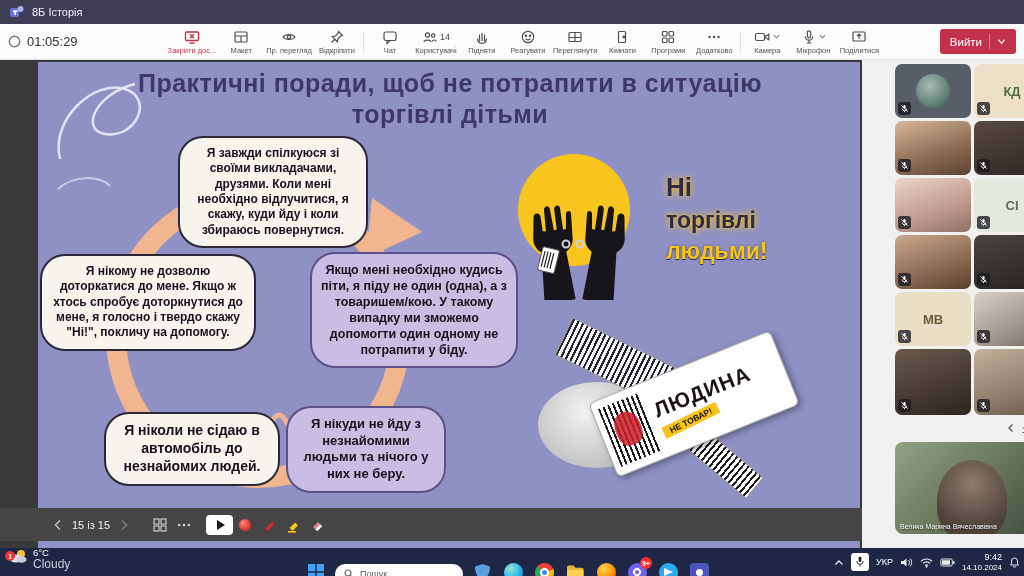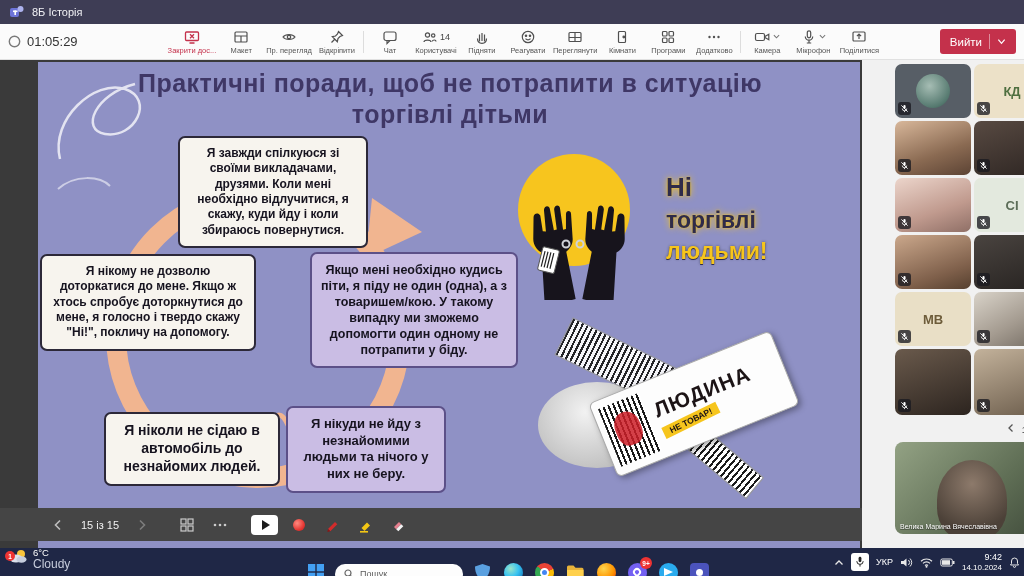--- a/index.html
+++ b/index.html
@@ -25,21 +25,21 @@
 
   
   .main{position:absolute;top:60px;left:0;width:862px;height:488px;background:#3a3a3a}
   .slide{position:absolute;left:38px;top:2px;width:822px;height:522px;background:#8f91c5;overflow:hidden}
 
   .s-title{position:absolute;left:76px;top:6px;width:672px;text-align:center;font-size:25px;font-weight:800;color:#3f3766;line-height:1.22;z-index:2;letter-spacing:.5px}
   .scribble{position:absolute;left:2px;top:2px;z-index:1}
   .ring{position:absolute;left:48px;top:98px;z-index:1}
   .squiggle{position:absolute;left:187px;top:338px;z-index:1}
 
-  .bubble{position:absolute;background:#f7f4ee;border:2px solid #2c2838;border-radius:7px;padding:8px 9px;font-weight:bold;font-size:12px;text-align:center;color:#16131f;line-height:1.28;z-index:3}
+  .bubble{position:absolute;background:#f7f4ee;border:2px solid #2c2838;border-radius:25px;padding:8px 9px;font-weight:bold;font-size:12px;text-align:center;color:#16131f;line-height:1.28;z-index:3}
   .bubble.purple{background:#cabde4;border-color:#5c5088}
   .b1{left:140px;top:74px;width:190px}
   .b2{left:2px;top:192px;width:216px}
   .b3{left:272px;top:190px;width:208px;font-size:12.5px}
   .b4{left:66px;top:350px;width:176px;font-size:14px}
   .b5{left:248px;top:344px;width:160px;font-size:13px}
 
   .emblem{position:absolute;left:470px;top:86px;z-index:2}
   .slogan{position:absolute;left:628px;top:108px;z-index:2;font-weight:800;line-height:1.35}
   .slogan .l1{font-size:26px;color:#2e2b49;text-shadow:0 0 7px #f6c51d,0 0 2px #f6c51d}
@@ -52,21 +52,21 @@
   .bcp1{position:absolute;left:18px;top:24px;width:150px;height:42px;transform:rotate(26deg);opacity:.92;border:1px solid #999}
   .bcp2{position:absolute;left:150px;top:126px;width:76px;height:28px;transform:rotate(40deg);border:1px solid #999}
   .maintag{position:absolute;left:58px;top:40px;width:196px;height:80px;background:#fdfdfd;border:1px solid #aaa;border-radius:6px;transform:rotate(-22deg);box-shadow:2px 3px 6px rgba(0,0,0,.35);display:flex;align-items:center;gap:8px;padding:6px}
   .tag-bc{width:44px;height:62px;position:relative}
   .handprint{position:absolute;left:8px;top:12px;width:26px;height:34px;border-radius:45% 45% 40% 40%;background:rgba(205,30,40,.85)}
   .tag-right{display:flex;flex-direction:column;align-items:flex-start;gap:4px}
   .tag-word{font-size:21px;font-weight:900;color:#1c1416;letter-spacing:1px}
   .tag-sub{background:#f6c51d;color:#1c1416;font-size:8.5px;font-weight:bold;padding:1px 7px;transform:rotate(-4deg)}
 
   
-  .pbar{position:absolute;left:0;top:448px;width:862px;height:33px;background:#454545;display:flex;align-items:center;padding-left:46px;gap:9px}
+  .pbar{position:absolute;left:0;top:448px;width:862px;height:33px;background:#454545;display:flex;align-items:center;padding-left:46px;}
   .pbar .counter{color:#f0f0f0;font-size:11px;margin:0 2px}
   .ptool{display:flex;align-items:center;justify-content:center;width:24px;height:22px;cursor:pointer}
   .playbox{width:27px;height:20px;background:#fff;border-radius:4px;display:flex;align-items:center;justify-content:center;cursor:pointer}
   .playbox .tri{width:0;height:0;border-left:8px solid #1c1c1c;border-top:5px solid transparent;border-bottom:5px solid transparent;margin-left:2px}
   .laser{width:12px;height:12px;border-radius:50%;background:radial-gradient(circle at 35% 35%,#ff8a80,#e53935 60%,#b71c1c)}
 
   
   .people{position:absolute;top:60px;left:862px;width:188px;height:488px;background:#f1f1f1;padding:4px 0 0 0;display:flex;flex-direction:column;align-items:flex-end}
   .tiles{display:grid;grid-template-columns:76px 76px;gap:3px}
   .tile{position:relative;height:54px;border-radius:7px;overflow:hidden;cursor:pointer}

